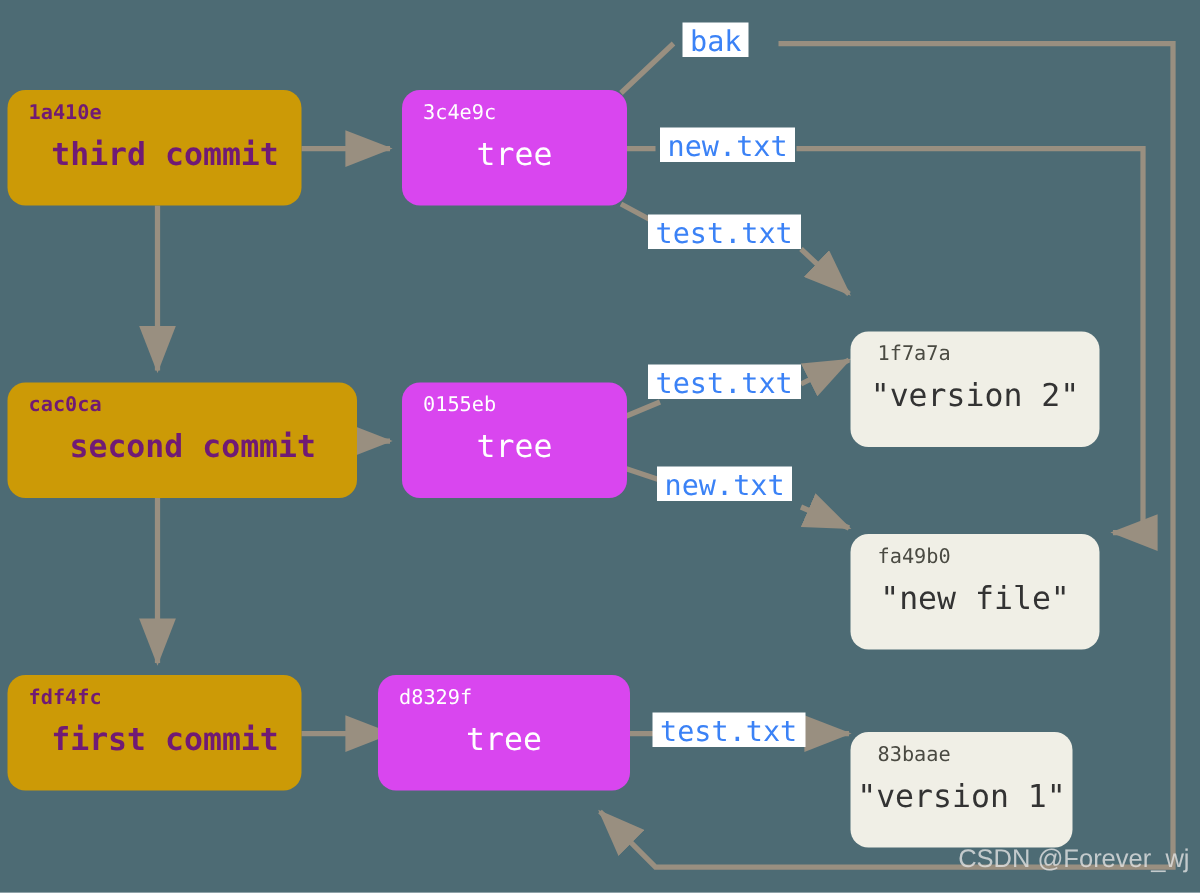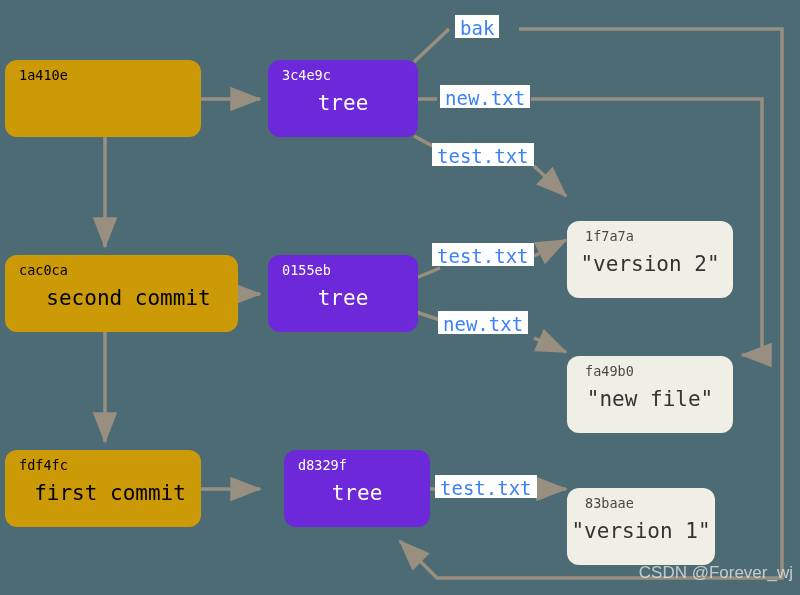--- a/index.html
+++ b/index.html
@@ -51,27 +51,28 @@
     text-align: center;
     font-size: 21px;
     line-height: 1;
     white-space: nowrap;
   }
   .node.commit {
     background: #cc9a06;
   }
   .node.commit .node-id,
   .node.commit .node-label {
-    color: #000000;
+    color: #701a75;
+    font-weight: bold;
   }
   .node.commit .node-label {
     padding-left: 14px;
   }
   .node.tree {
-    background: #6d28d9;
+    background: #d946ef;
   }
   .node.tree .node-id,
   .node.tree .node-label {
     color: #ffffff;
   }
   .node.blob {
     background: #f0efe6;
     margin-top: 38px;
   }
   .node.blob .node-id {
@@ -134,20 +135,21 @@
 
     <path d="M 416 278 L 440 268 M 534 256 L 566 240" fill="none" stroke="#998f80" stroke-width="3.5" marker-end="url(#arrowhead)"></path>
 
     <path d="M 416 312 L 440 320 M 534 338 L 566 352" fill="none" stroke="#998f80" stroke-width="3.5" marker-end="url(#arrowhead)"></path>
 
     <path d="M 418 489 L 436 489 M 532 489 L 566 489" fill="none" stroke="#998f80" stroke-width="3.5" marker-end="url(#arrowhead)"></path>
   </svg>
 
   <div class="node commit" style="left:5px; top:60px; width:196px; height:77px;">
     <span class="node-id">1a410e</span>
+    <span class="node-label">third commit</span>
   </div>
 
   <div class="node commit" style="left:5px; top:255px; width:233px; height:77px;">
     <span class="node-id">cac0ca</span>
     <span class="node-label">second commit</span>
   </div>
 
   <div class="node commit" style="left:5px; top:450px; width:196px; height:77px;padding-left:30px;">
     <span class="node-id">fdf4fc</span>
     <span class="node-label">first commit</span>
@@ -156,21 +158,21 @@
   <div class="node tree" style="left:268px; top:60px; width:150px; height:77px;">
     <span class="node-id">3c4e9c</span>
     <span class="node-label">tree</span>
   </div>
 
   <div class="node tree" style="left:268px; top:255px; width:150px; height:77px;">
     <span class="node-id">0155eb</span>
     <span class="node-label">tree</span>
   </div>
 
-  <div class="node tree" style="left:284px; top:450px; width:146px; height:77px;">
+  <div class="node tree" style="left:252px; top:450px; width:168px; height:77px;">
     <span class="node-id">d8329f</span>
     <span class="node-label">tree</span>
   </div>
 
   <div class="node blob" style="left:567px; top:183px; width:166px; height:77px;">
     <span class="node-id">1f7a7a</span>
     <span class="node-label">"version 2"</span>
   </div>
 
   <div class="node blob" style="left:567px; top:318px; width:166px; height:77px;">

